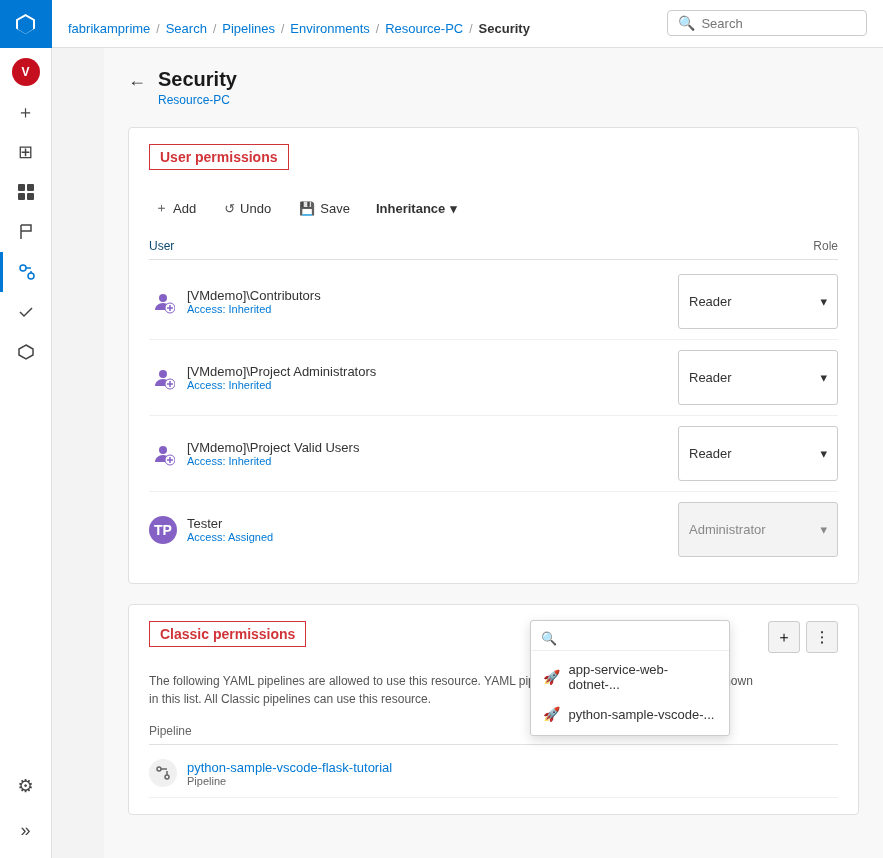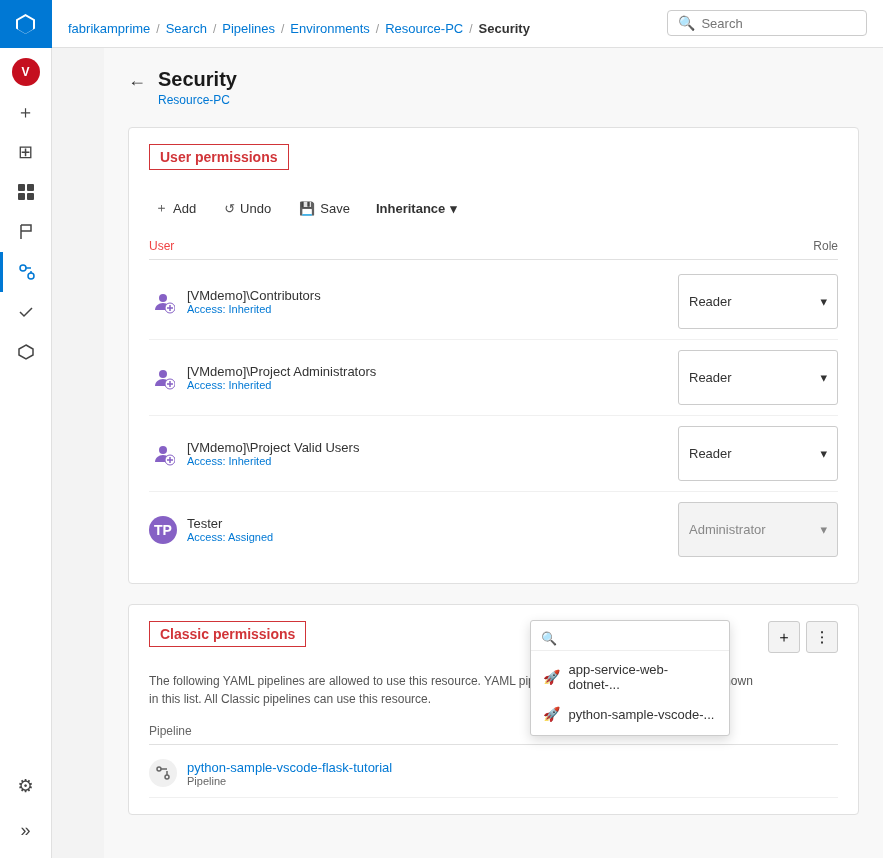--- a/index.html
+++ b/index.html
@@ -185,21 +185,21 @@
       margin-left: 4px;
     }
 
     
     .table-header {
       display: flex;
       padding: 6px 0;
       border-bottom: 1px solid #e0e0e0;
       margin-bottom: 4px;
     }
-    .col-user { flex: 1; font-size: 12px; color: #ef4444; }
+    .col-user { flex: 1; font-size: 12px; color: #0c4a6e; }
     .col-role { width: 180px; font-size: 12px; color: #666; text-align: right; }
 
     .user-row {
       display: flex;
       align-items: center;
       padding: 10px 0;
       border-bottom: 1px solid #f0f0f0;
     }
     .user-row:last-child { border-bottom: none; }
     .user-info {

